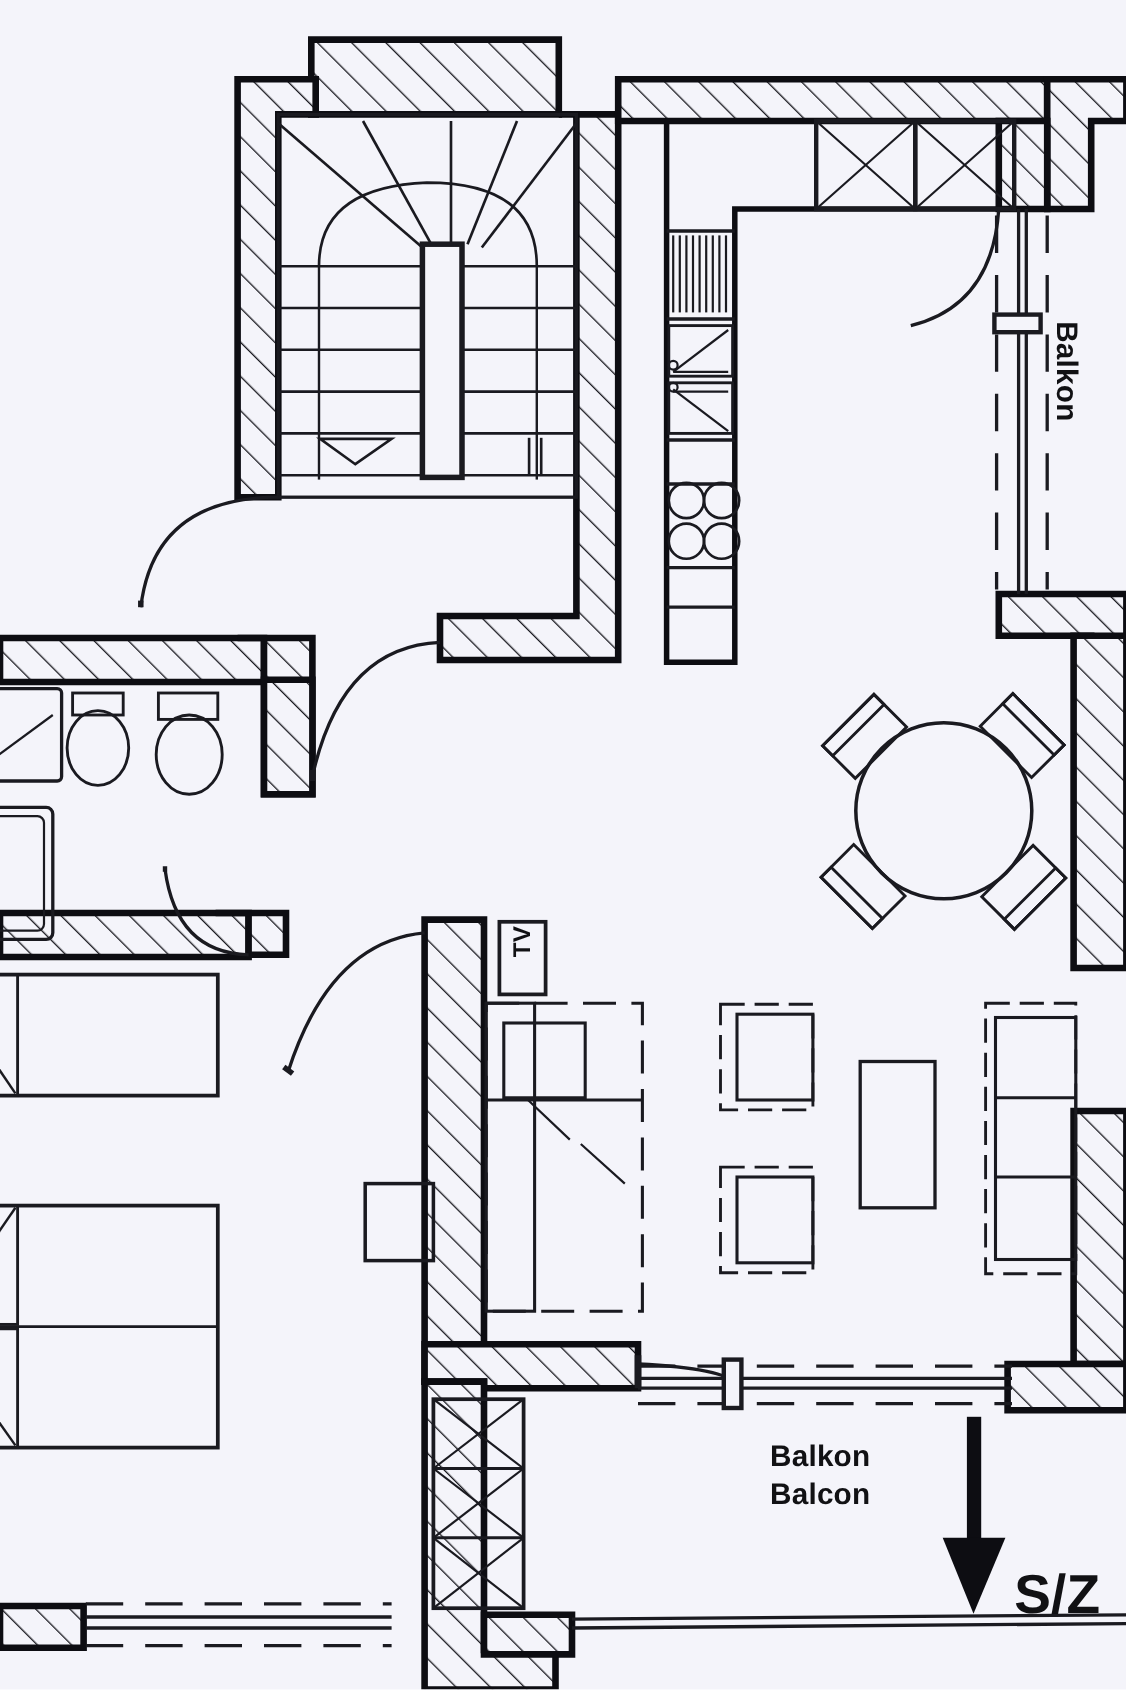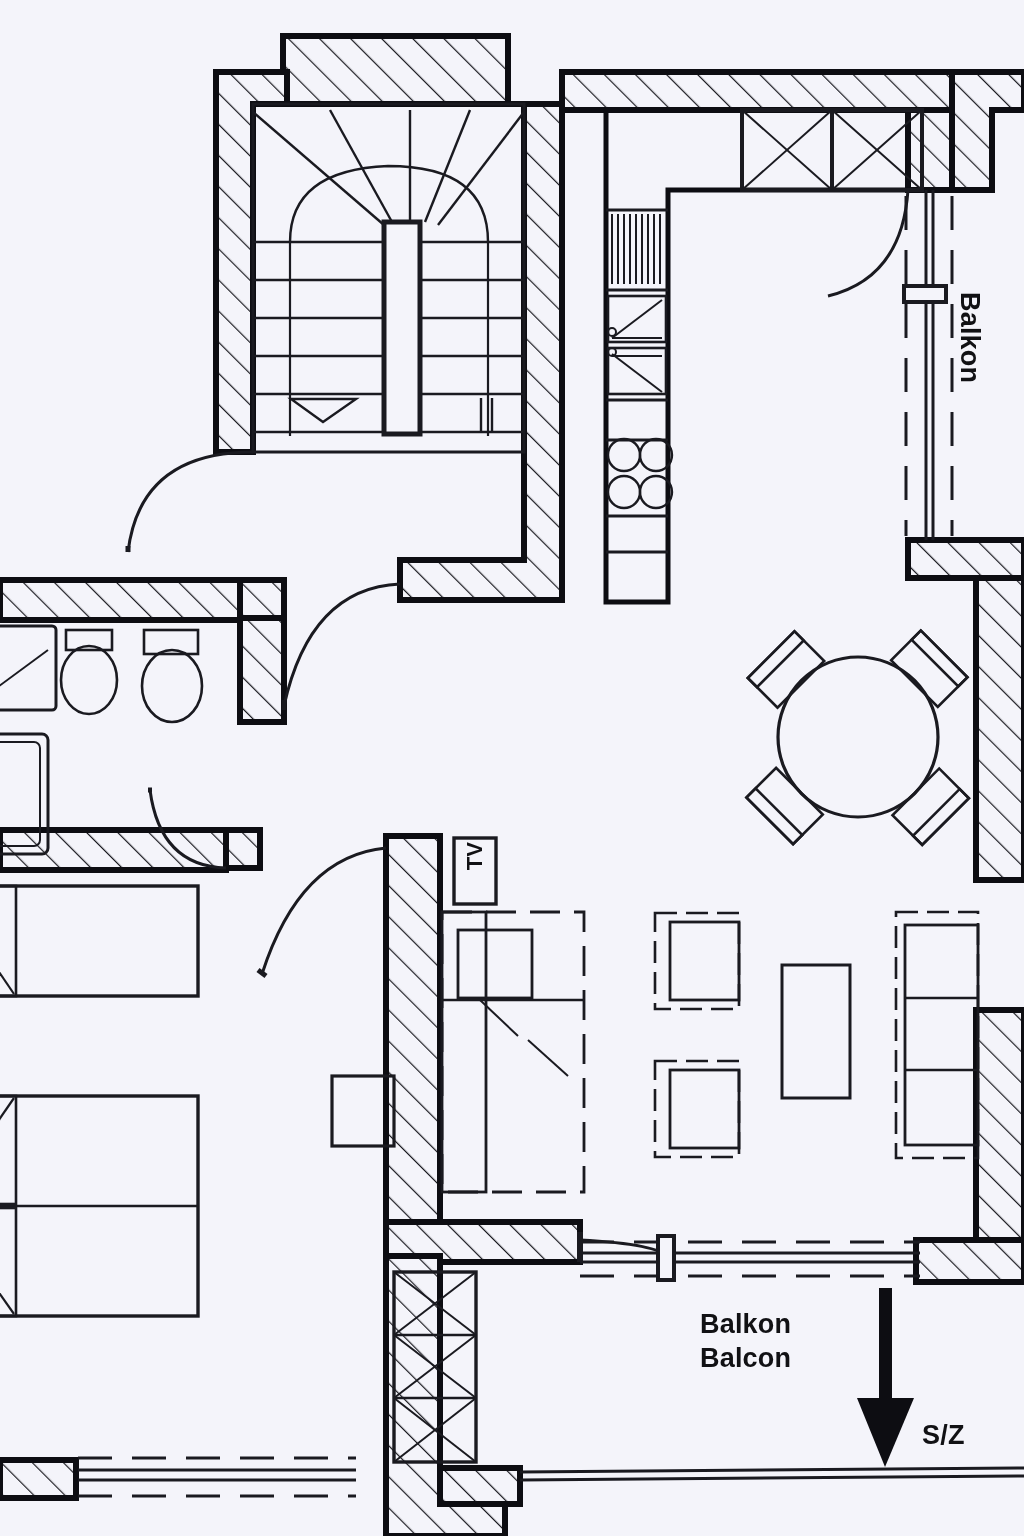--- a/index.html
+++ b/index.html
@@ -34,21 +34,21 @@
   #lbl-balkon-bottom {
     left: 700px;
     top: 1307px;
     font-size: 27px;
     line-height: 34px;
   }
   #lbl-balkon-bottom div { margin: 0; padding: 0; }
   #lbl-sz {
     left: 922px;
     top: 1420px;
-    font-size: 27px;
+    font-size: 50px;
   }
   #lbl-balkon-right {
     left: 985px;
     top: 292px;
     font-size: 27px;
     transform: rotate(90deg);
     transform-origin: left top;
   }
   #lbl-tv {
     left: 456px;

